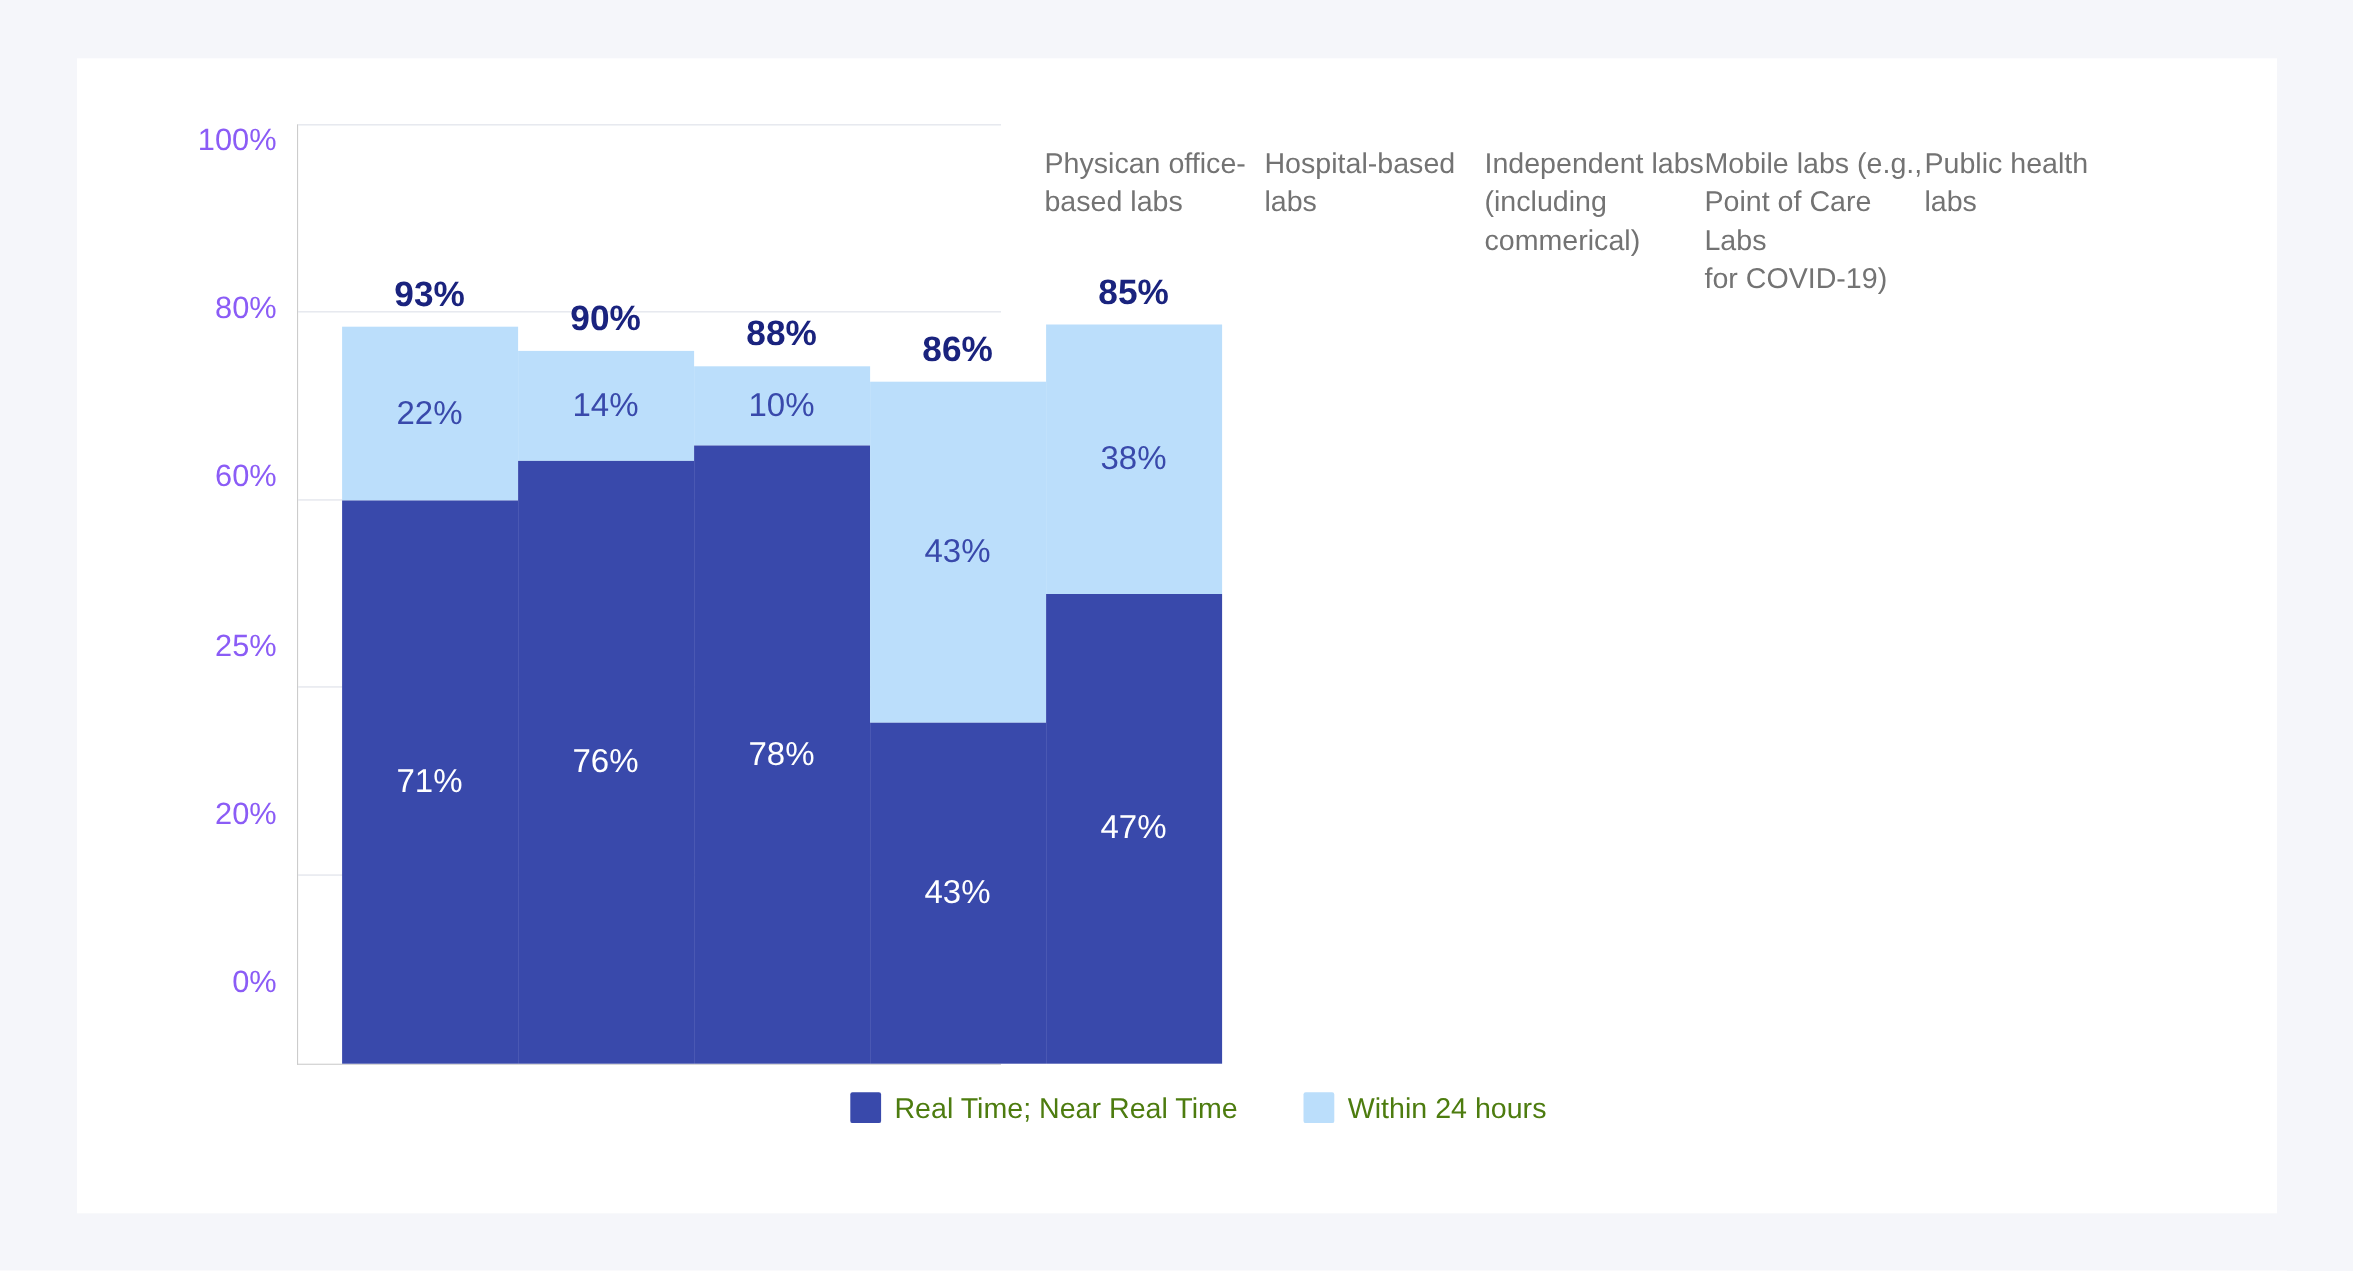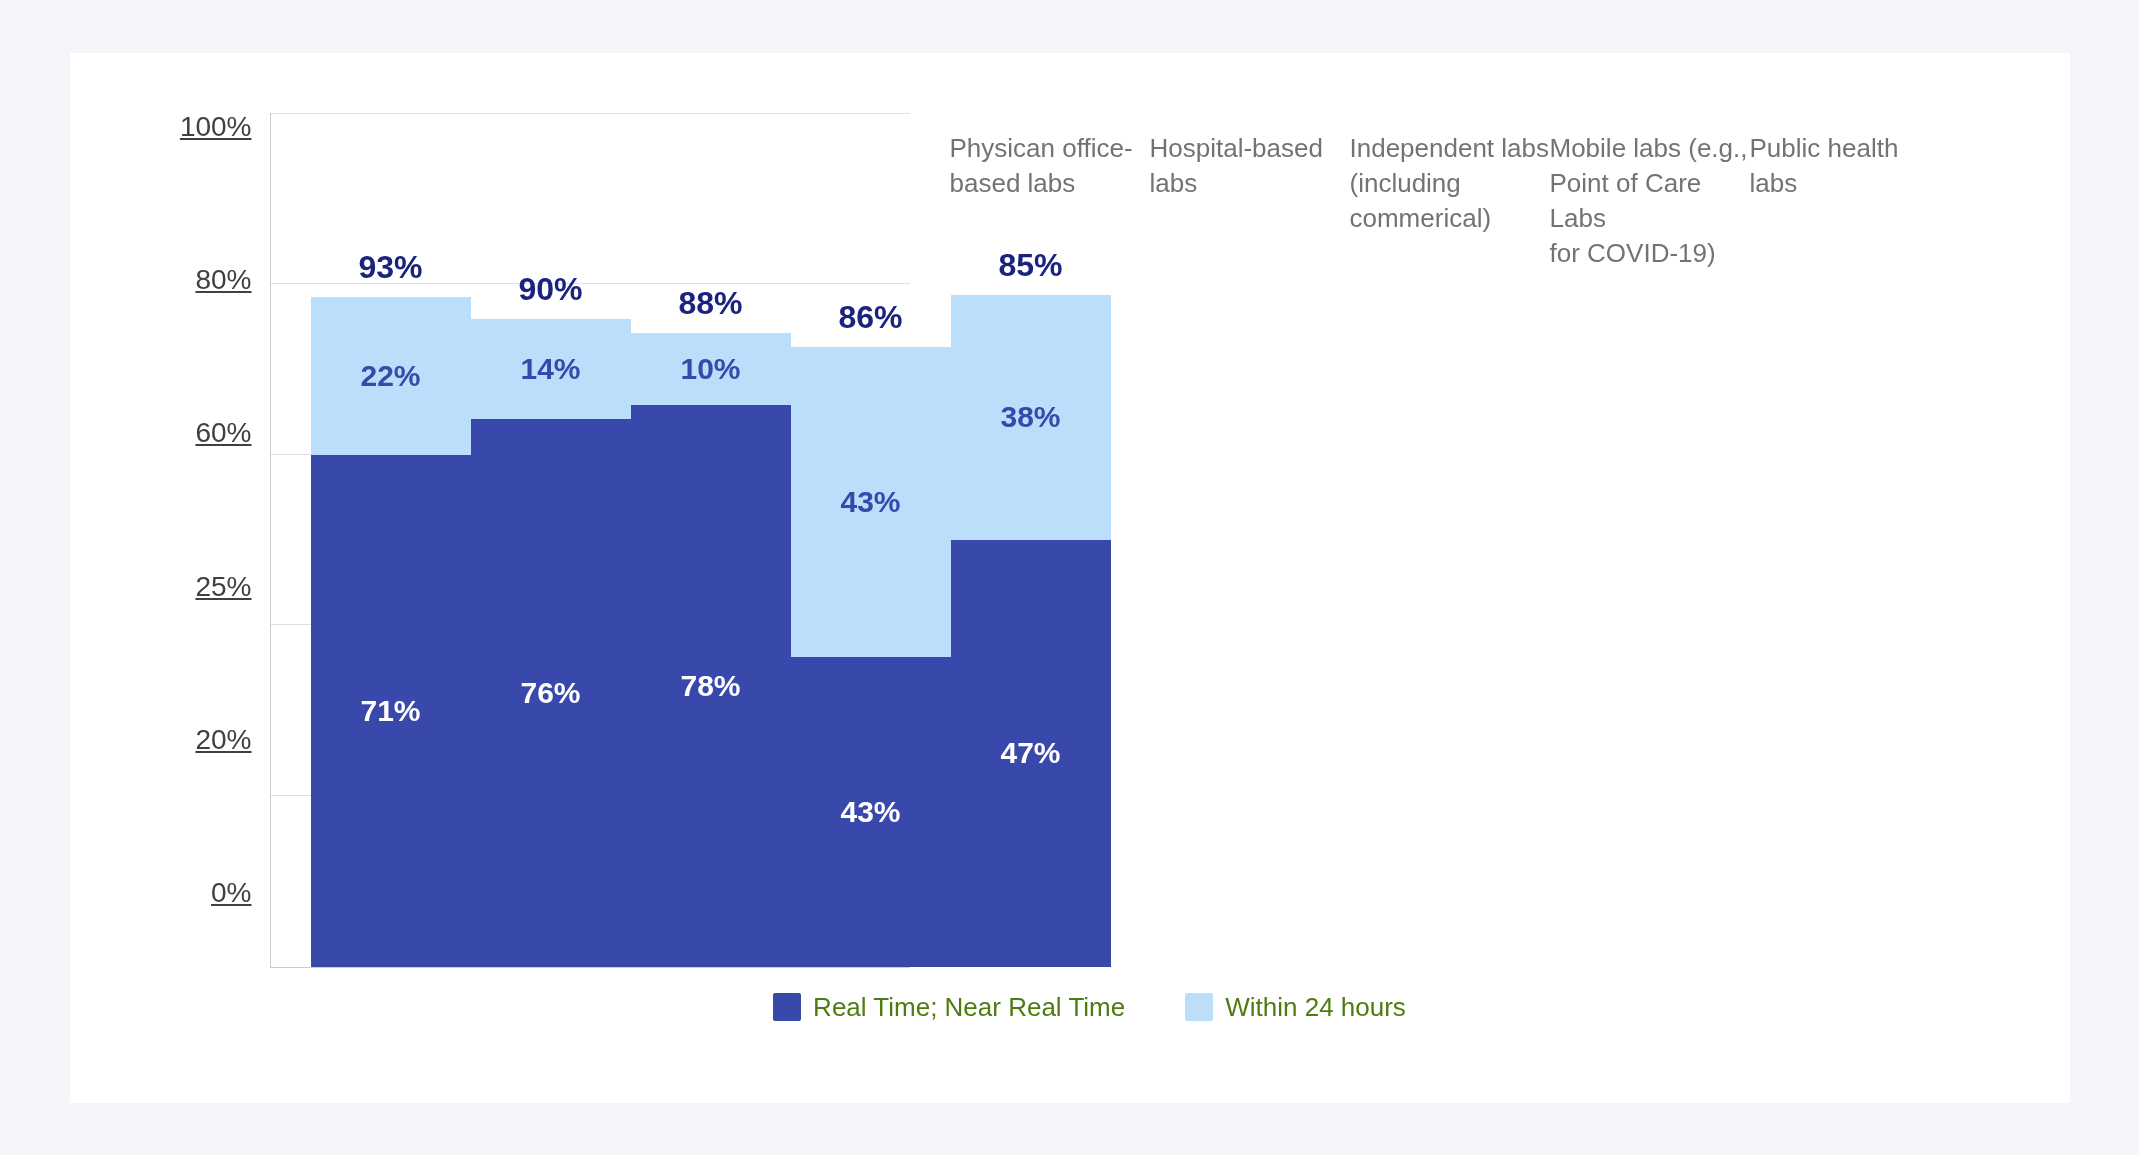--- a/index.html
+++ b/index.html
@@ -30,23 +30,22 @@
       width: 80px;
       display: flex;
       flex-direction: column;
       justify-content: space-between;
       align-items: flex-end;
       padding-right: 18px;
       padding-bottom: 60px;
     }
     .y-label {
       font-size: 28px;
-      color: #404040;
+      color: #8b5cf6;
       line-height: 1;
-      text-decoration: underline;
     }
     .chart-inner {
       flex: 1;
       display: flex;
       flex-direction: row;
     }
     .bars-and-grid {
       flex: 1;
       position: relative;
       border-left: 1.5px solid #ccc;
@@ -98,21 +97,21 @@
       font-weight: bold;
       color: #1a237e;
       white-space: nowrap;
     }
     .bar-segment {
       width: 100%;
       display: flex;
       align-items: center;
       justify-content: center;
       font-size: 30px;
-      font-weight: bold;
+      font-weight: normal;
       color: #fff;
     }
     .bar-segment.dark {
       background: #3949ab;
     }
     .bar-segment.light {
       background: #bbdefb;
       color: #3949ab;
     }
     .x-labels {

